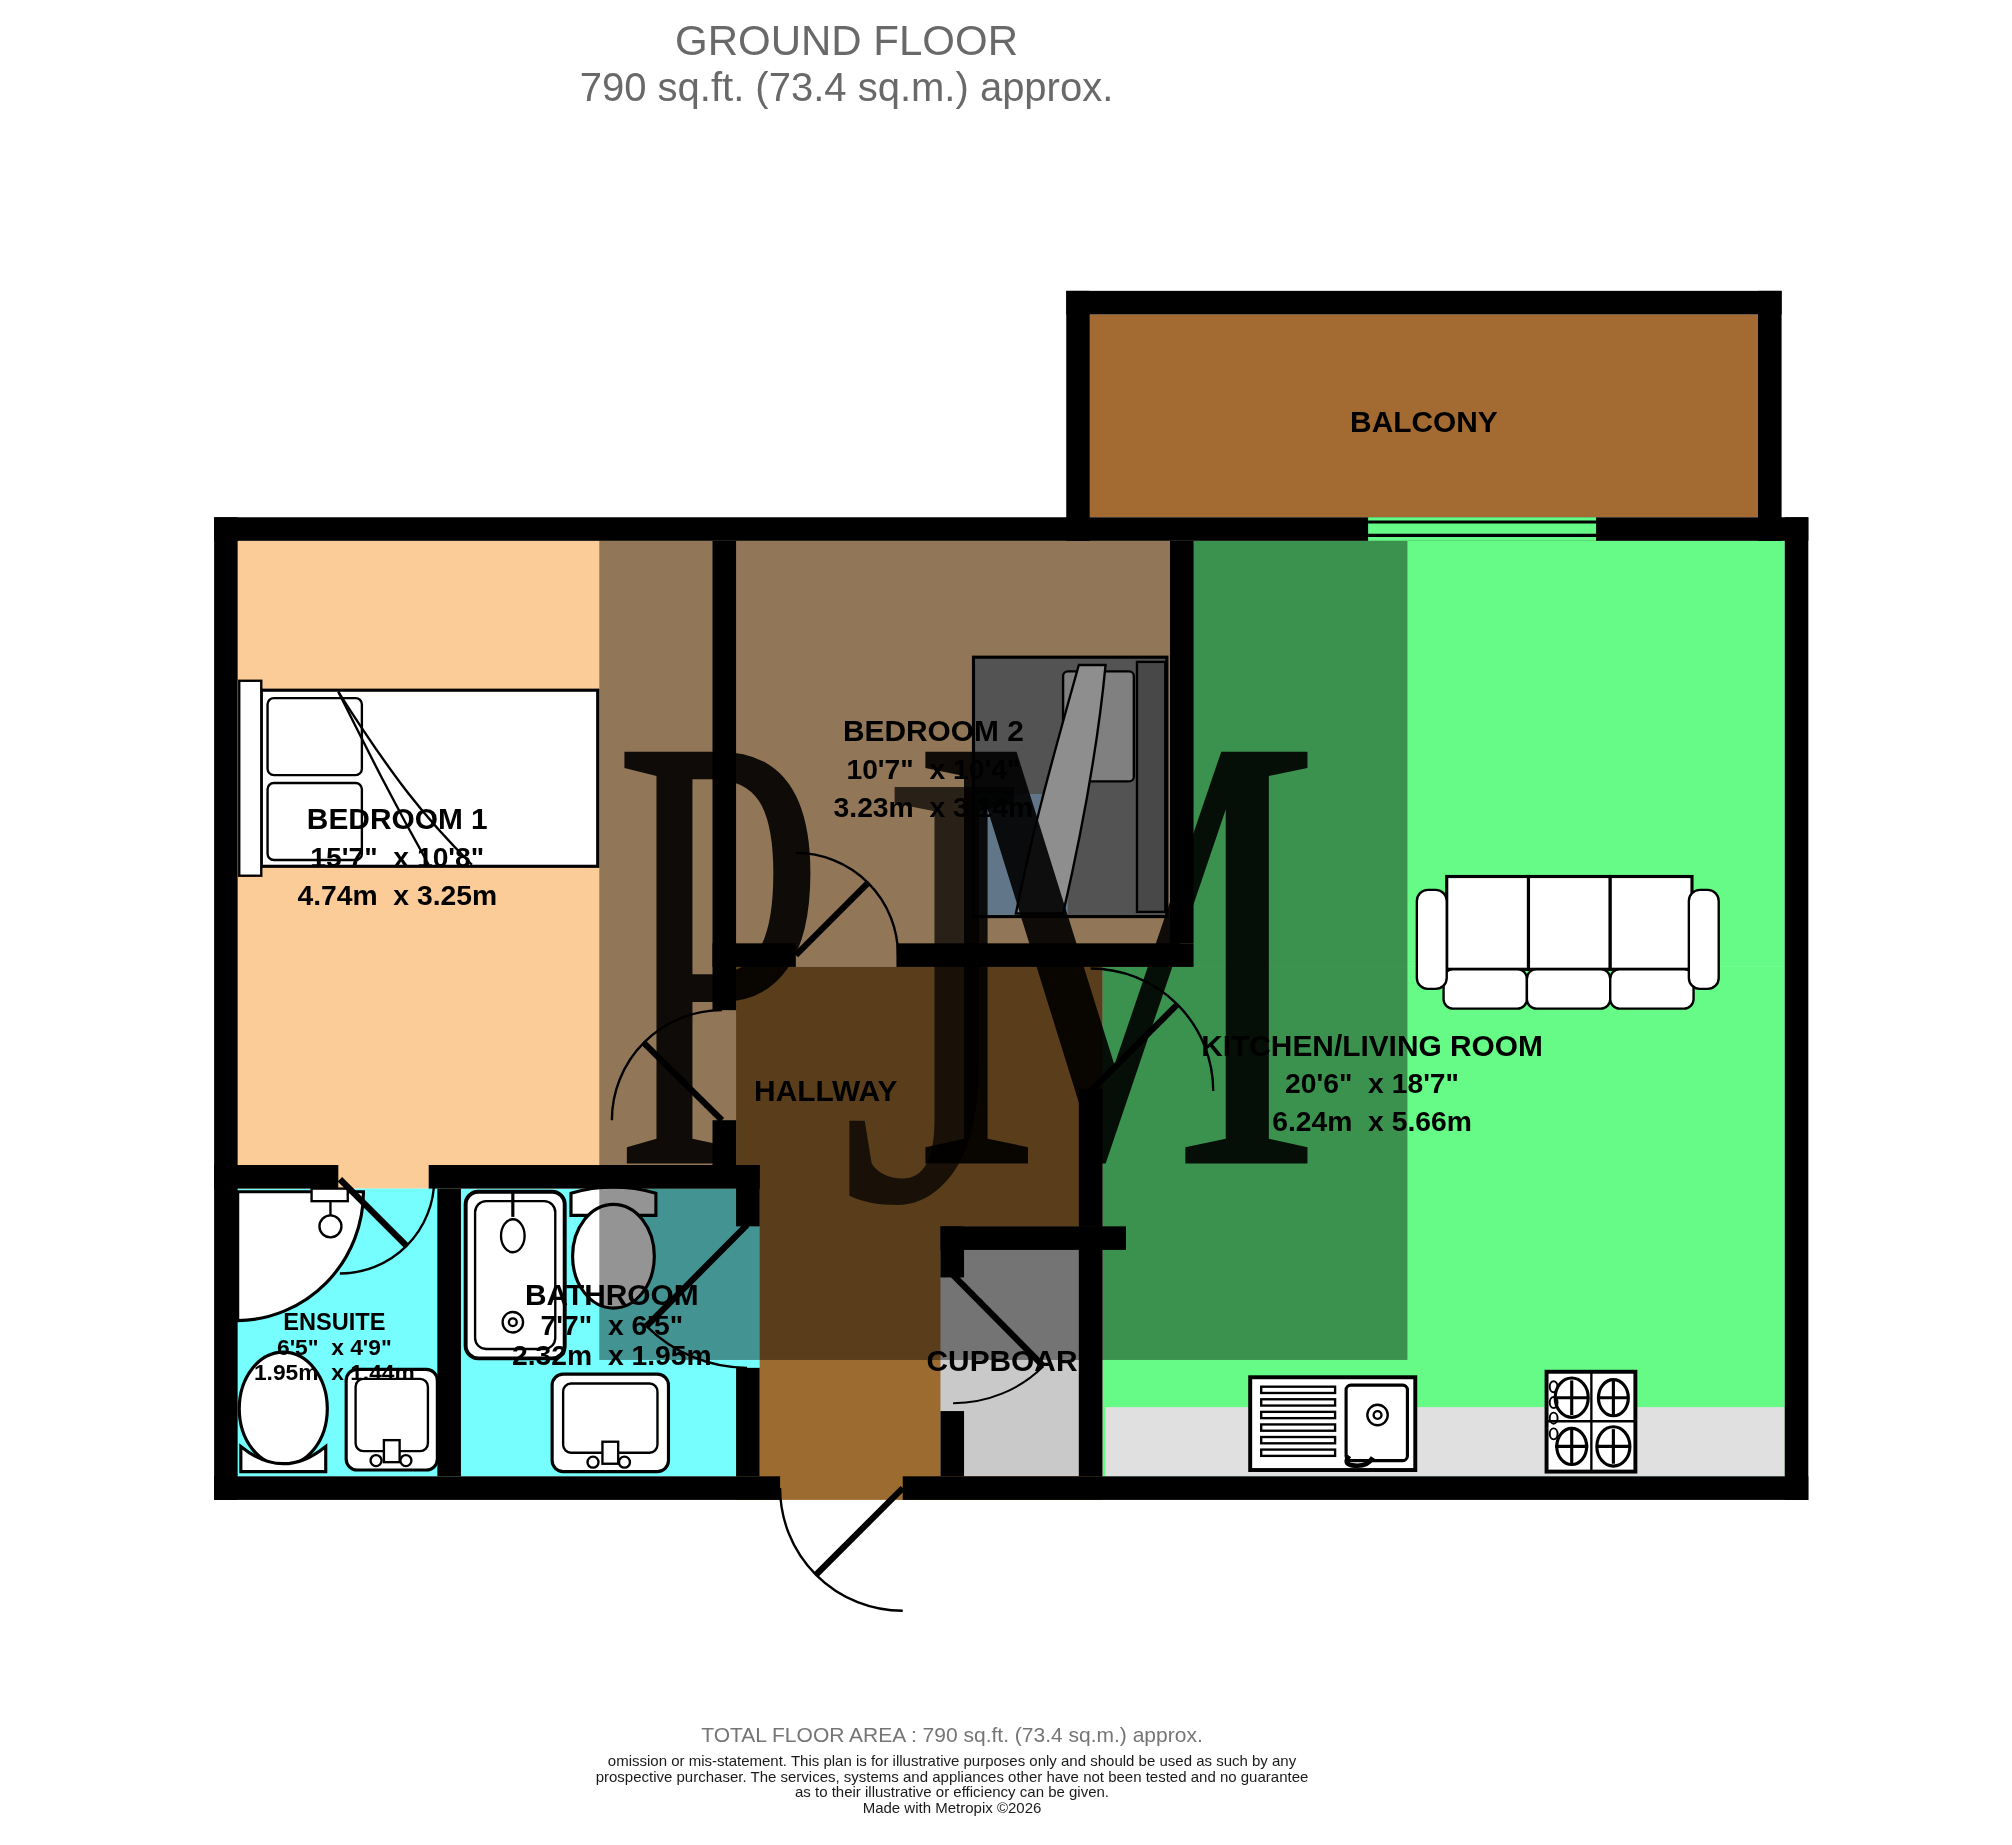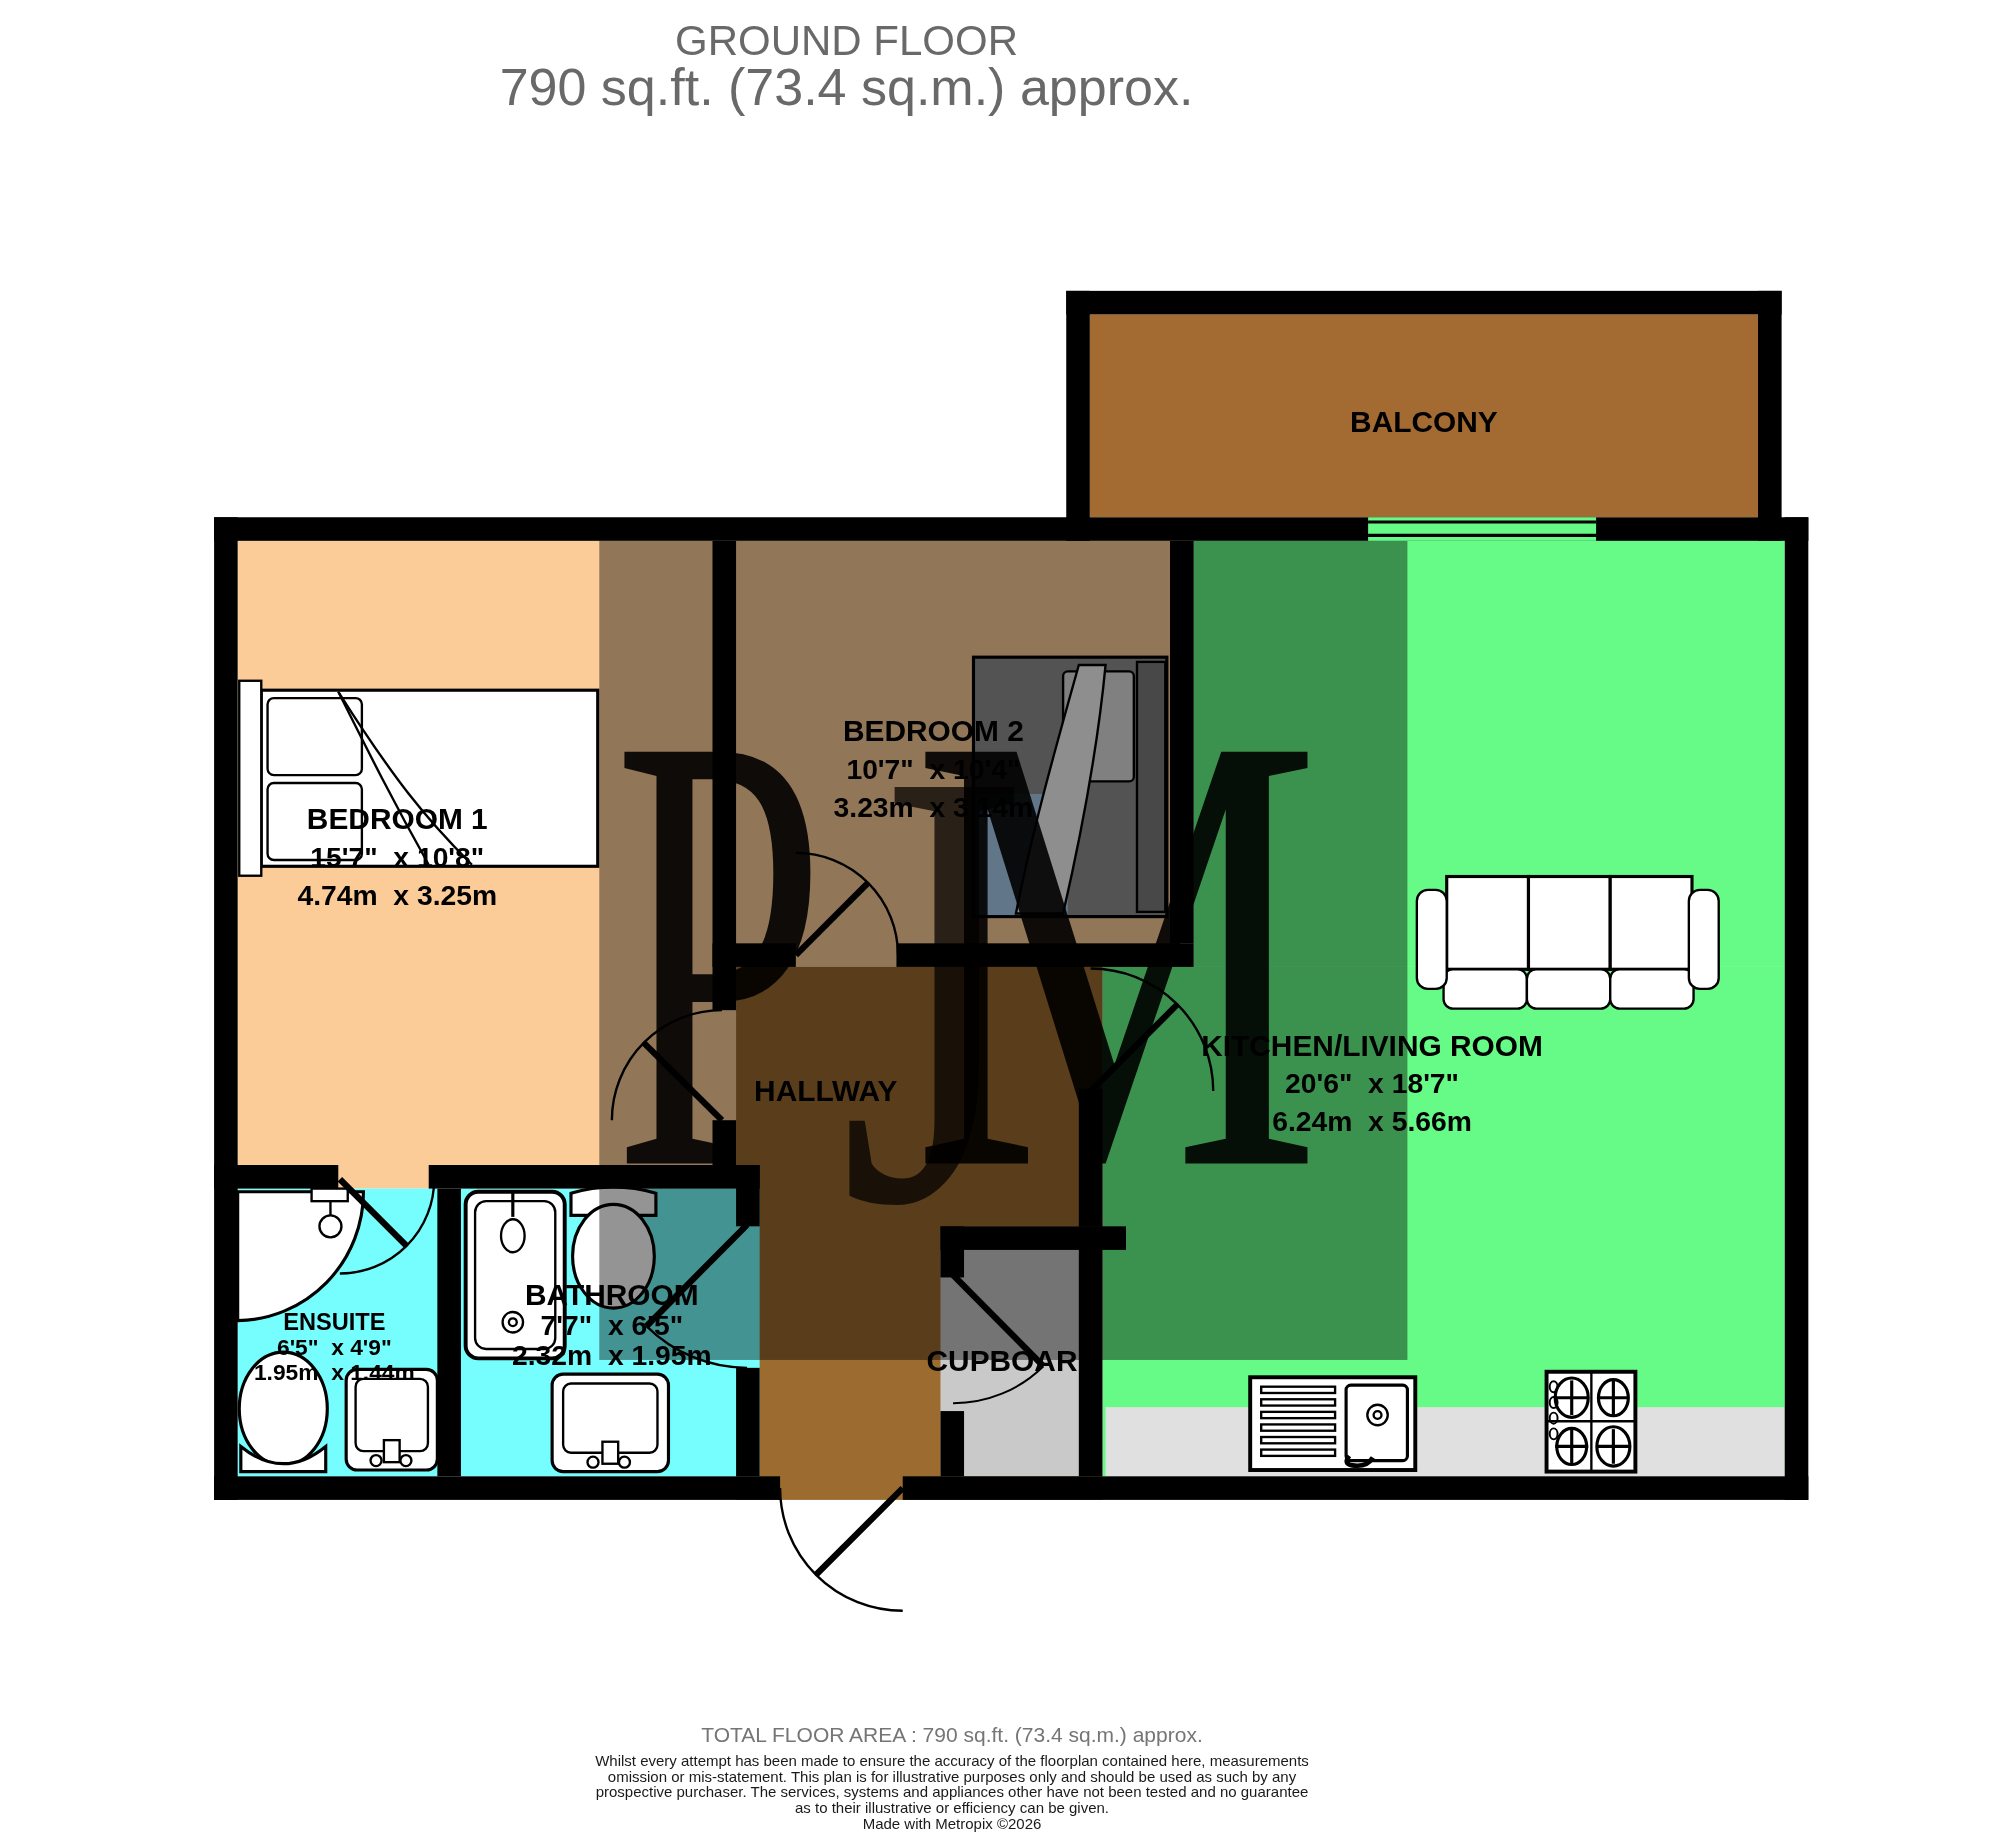--- a/index.html
+++ b/index.html
@@ -1,20 +1,20 @@
 <!DOCTYPE html>
 <html style="font-size:12.6px"><head>
 <meta charset="utf-8">
 <style>
   html,body{margin:0;padding:0;background:#ffffff;}
   body{width:2013px;height:1845px;position:relative;overflow:hidden;
        font-family:"Liberation Sans", sans-serif;}
   .title-block{position:absolute;top:17.3px;left:0;width:1693px;text-align:center;color:#696969;}
   .title-line1{font-size:42px;line-height:47px;}
-  .title-line2{font-size:52px;line-height:47px;}
+  .title-line2{font-size:40px;line-height:47px;}
   svg{position:absolute;top:0;left:0;}
   svg text{font-family:"Liberation Sans", sans-serif;font-weight:bold;fill:#000;
            text-anchor:middle;white-space:pre;}
   text.room-label{font-size:38px;}
   text.room-dim{font-size:36px;}
   text.small-label{font-size:30px;}
   text.small-dim{font-size:29px;}
   .wm{font-family:"Liberation Serif", serif;font-weight:normal;}
   .footer{position:absolute;left:0;width:1904px;text-align:center;}
   .footer-total{top:1723px;font-size:21px;color:#757575;}
@@ -247,19 +247,18 @@
     <text class="small-label" x="425" y="1692">ENSUITE</text>
     <text class="small-dim" x="425" y="1724">6'5"  x 4'9"</text>
     <text class="small-dim" x="425" y="1756">1.95m  x 1.44m</text>
 
     <text class="room-label" x="1288" y="1744">CUPBOARD</text>
   </g>
 </svg>
 
 <div class="footer footer-total">TOTAL FLOOR AREA : 790 sq.ft. (73.4 sq.m.) approx.</div>
 <div class="footer footer-disclaimer">
-  <div>Whilst every attempt has been made to ensure the accuracy of the floorplan contained here, measurements</div>
   <div>omission or mis-statement. This plan is for illustrative purposes only and should be used as such by any</div>
   <div>prospective purchaser. The services, systems and appliances other have not been tested and no guarantee</div>
   <div>as to their illustrative or efficiency can be given.</div>
   <div>Made with Metropix ©2026</div>
 </div>
 
 
 </body></html>

